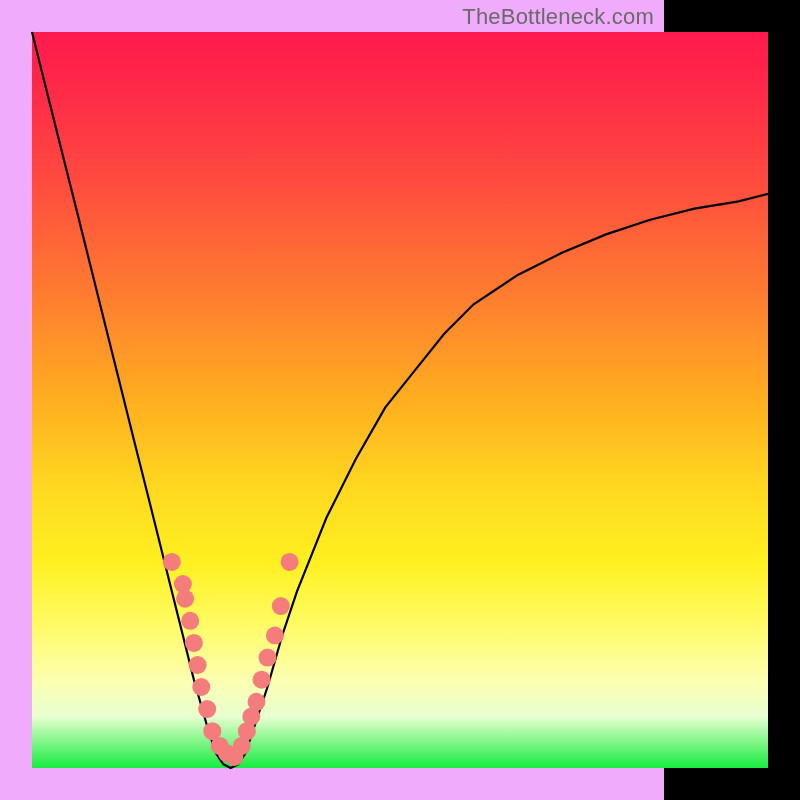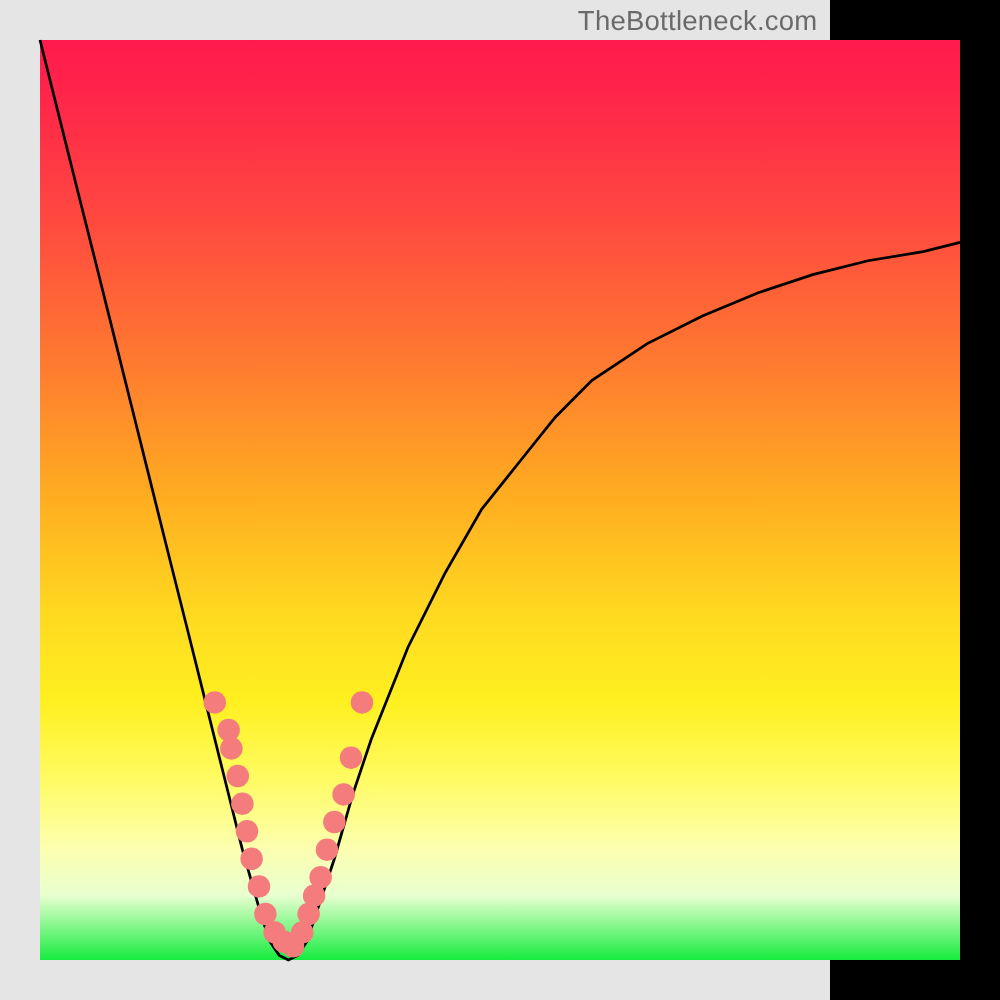--- a/index.html
+++ b/index.html
@@ -10,21 +10,21 @@
     overflow: hidden;
     background: #000;
     font-family: Arial, Helvetica, sans-serif;
   }
   .frame {
     position: absolute;
     top: 0;
     left: 0;
     width: 664px;
     height: 800px;
-    background: #e5e5e5;
+    background: #f0abfc;
   }
   .plot-area {
     position: absolute;
     top: 32px;
     left: 32px;
     width: 736px;
     height: 736px;
     
     background: linear-gradient(
       to bottom,

